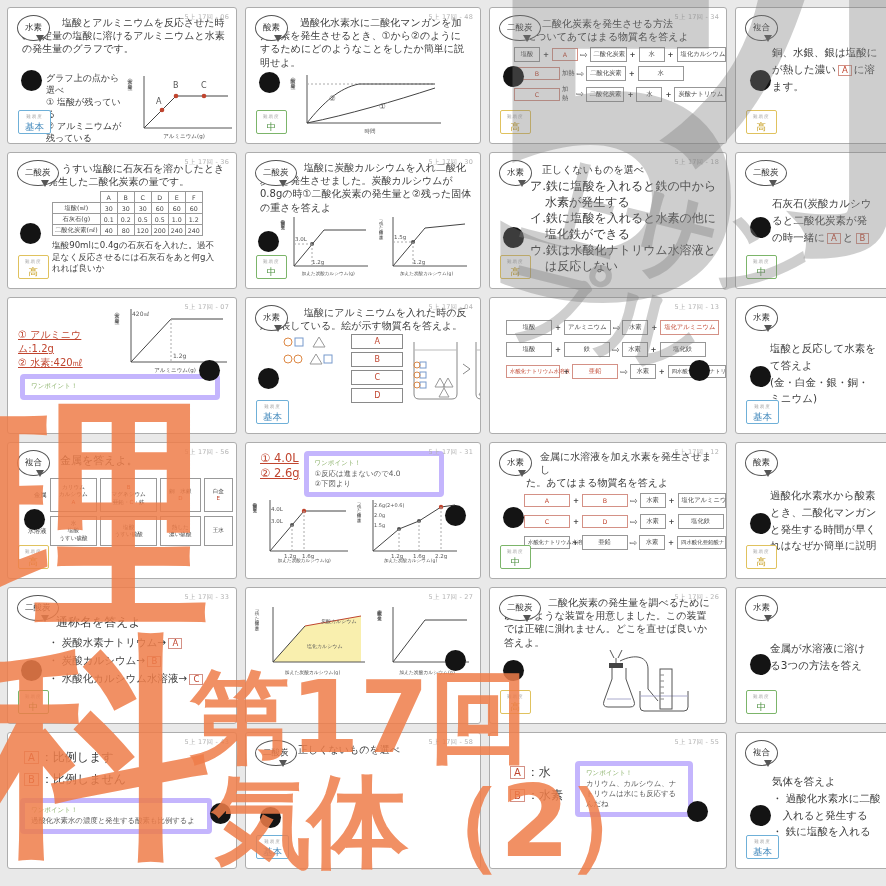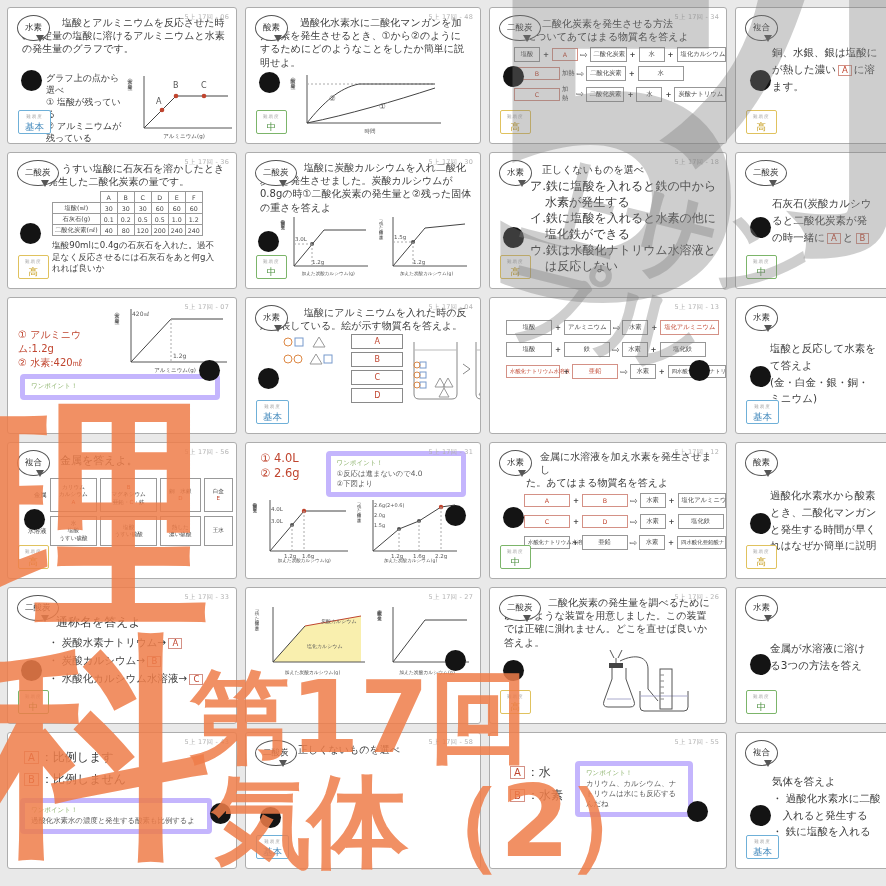--- a/index.html
+++ b/index.html
@@ -29,21 +29,21 @@
   .eqrow{display:flex;align-items:center;gap:2px;margin:4px 0 0 24px;}
   .bx{border:1px solid #979797;padding:2px 3px;font-size:6.3px;text-align:center;background:#fff;
       white-space:nowrap;min-width:26px;color:#444;}
   .bx.red{color:#c0452f;border-color:#d49186;}
   .bx.w{min-width:46px;}
   .sym{font-size:8px;color:#444;font-weight:bold;}
   .arrow{font-weight:normal;font-size:9px;color:#555;}
   .heat{font-size:6.3px;color:#444;}
   .rletter{display:inline-block;border:1px solid #d49186;color:#c0452f;font-size:8.5px;
            line-height:1.1;padding:0 3px;margin:0 2px;background:#fff;}
-  .ans{color:#c0452f;}
+  .ans{color:#c0452f;text-decoration:underline;}
   .wp{border:5px solid #c4b5fd;border-radius:4px;padding:3px 6px;background:#fff;color:#5a5a5a;}
   .wpt{font-size:6.5px;color:#8ab168;margin-bottom:1px;}
   .wpx{font-size:7.4px;line-height:1.35;}
   .graph{display:flex;align-items:stretch;}
   .vlab{writing-mode:vertical-rl;text-orientation:upright;font-size:5px;color:#555;line-height:1;
         margin-top:3px;letter-spacing:0;}
   .xlab{font-size:5.5px;color:#555;text-align:center;margin-top:-3px;}
   svg text{fill:#555;}
   table.t{border-collapse:collapse;}
   table.t td{border:1px solid #9a9a9a;padding:0 2px;font-size:6.3px;height:11px;min-width:17px;
@@ -475,21 +475,21 @@
         <div>王水</div>
           </div>
     </div>
     <span class="badge gold">
       <span class="tiny">難易度</span><span>高</span></span>
   </div>
 
   <div class="card">
     <span class="code">5上 17回 - 31</span>
     <span class="dot" style="right:14px;top:62px"></span>
-    <div style="display:flex;gap:26px;margin:8px 0 0 14px;align-items:flex-start">
+    <div style="display:flex;gap:4px;margin:8px 0 0 14px;align-items:flex-start">
       <div class="ans" style="font-size:11.5px;line-height:1.3">
         <div>① 4.0L</div>
             <div>② 2.6g</div>
       </div>
       <div class="wp" style="width:140px">
         <div class="wpt">ワンポイント！</div>
         <div class="wpx">①反応は進まないので4.0</div>
         <div class="wpx">②下図より</div>
       </div>
     </div>

